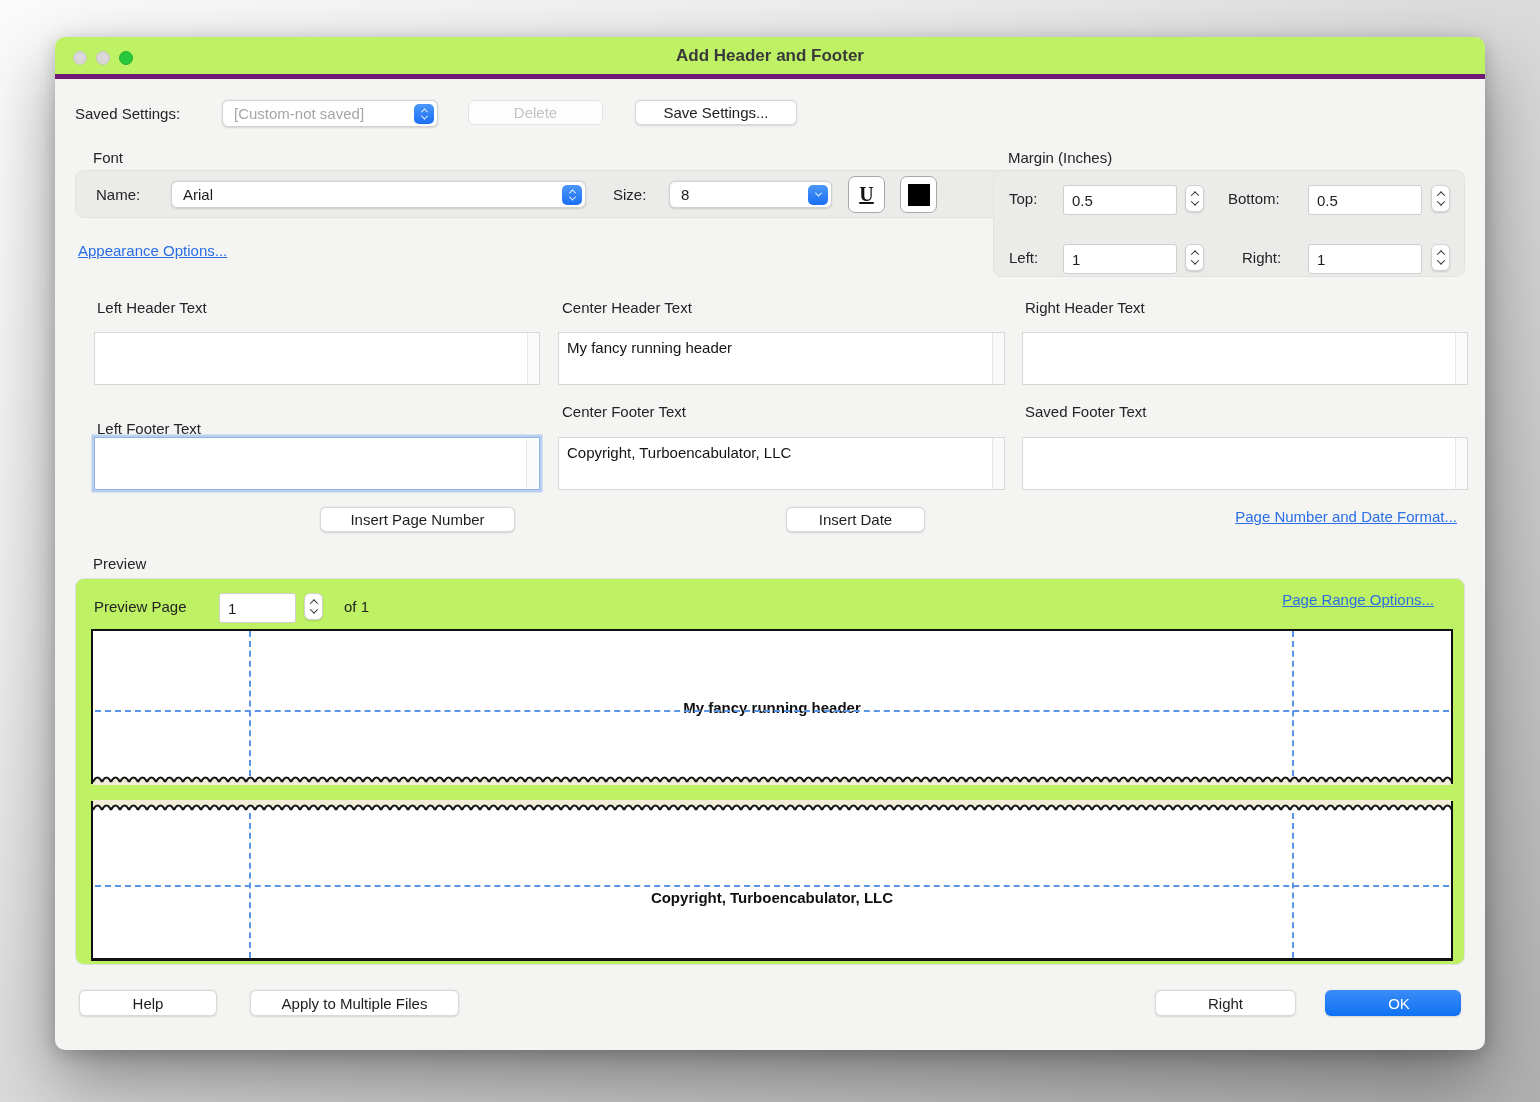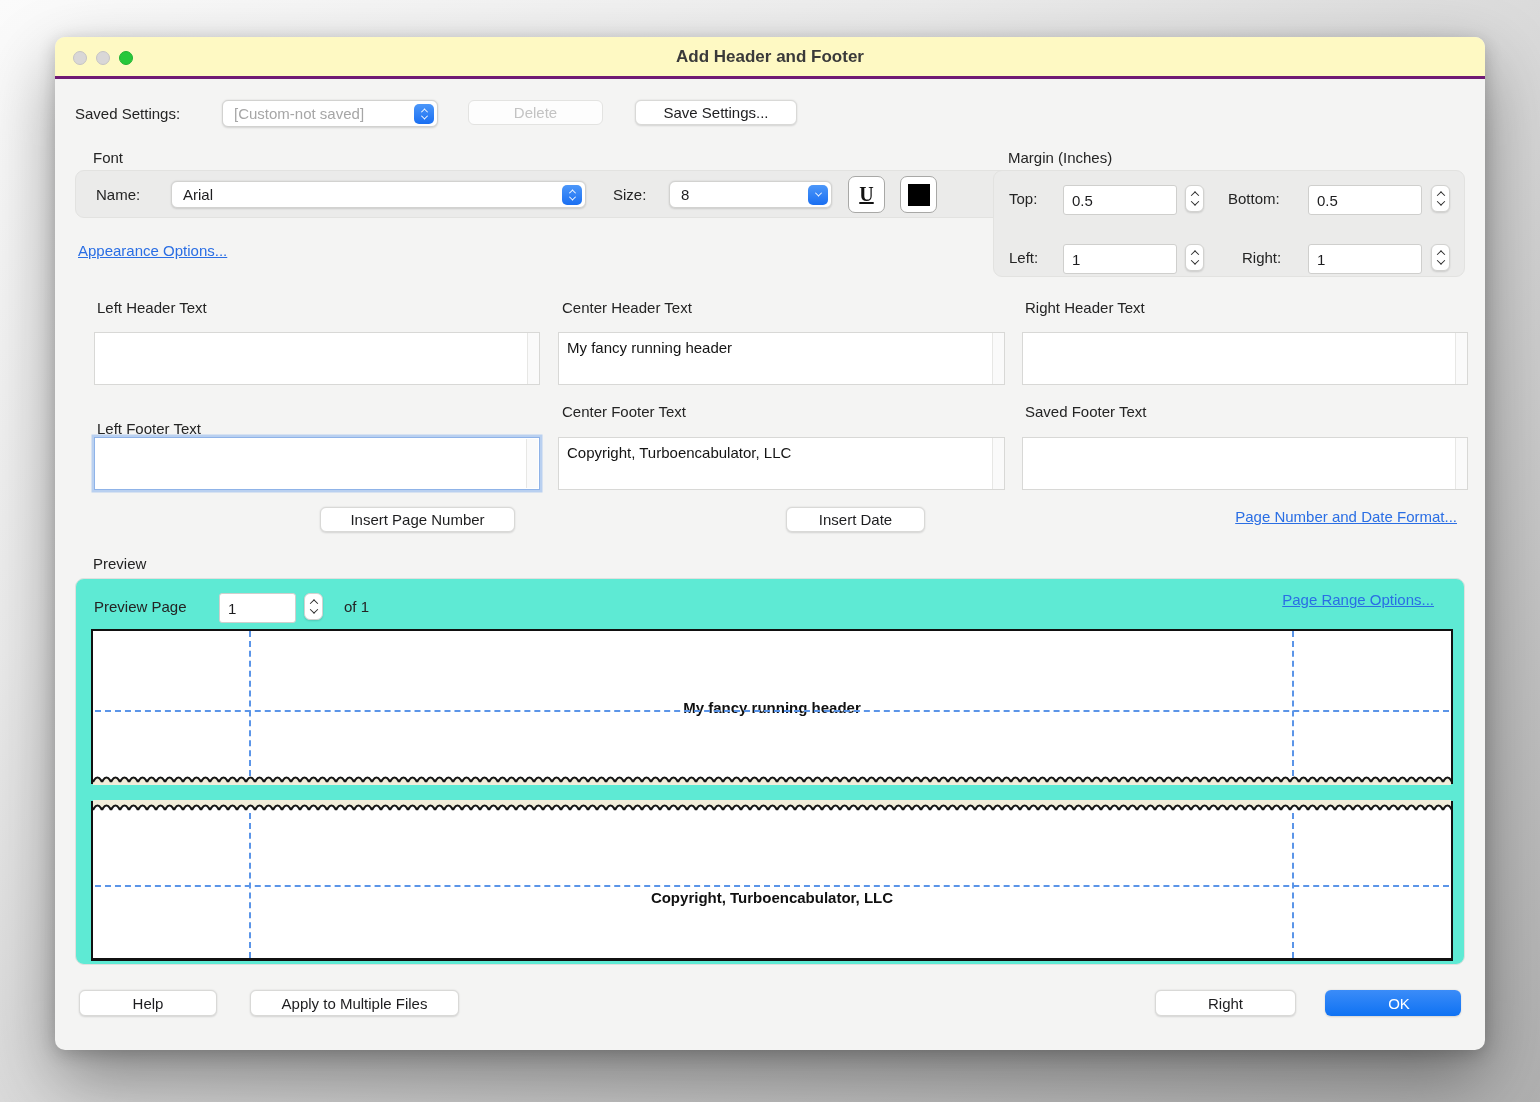--- a/index.html
+++ b/index.html
@@ -8,22 +8,22 @@
     font-family:"Liberation Sans","DejaVu Sans",sans-serif;
     background:linear-gradient(145deg,#fbfbfb 0%,#ececec 30%,#cdcdcd 65%,#b0b0b0 100%);
     position:relative; overflow:hidden; color:#232323;
   }
   .window{
     position:absolute; left:55px; top:37px; width:1430px; height:1013px;
     background:#f4f4f3; border-radius:10px;
     box-shadow:0 30px 70px rgba(0,0,0,.38), 0 4px 18px rgba(0,0,0,.20);
   }
   .titlebar{
-    position:absolute; left:0; top:0; right:0; height:42px; background:#fef9c3;
-    border-radius:10px 10px 0 0; border-bottom:3px solid #701a75;
+    position:absolute; left:0; top:0; right:0; height:42px; background:#bef264;
+    border-radius:10px 10px 0 0; border-bottom:5px solid #701a75;
     display:flex; align-items:center; justify-content:center;
   }
   .title{ font-size:17px; font-weight:bold; color:#3a3a3a; }
   .lights{ position:absolute; left:18px; top:0; height:42px; display:flex; align-items:center; gap:9px; }
   .light{ width:14px; height:14px; border-radius:50%; }
   .light.gray{ background:#d9d7d7; border:1px solid #c6c4c4; }
   .light.green{ background:#27c83b; border:1px solid #22b233; }
 
   .lbl{ font-size:15px; color:#242424; position:absolute; white-space:nowrap; }
   .link{ font-size:15px; color:#2a6ee4; text-decoration:underline; position:absolute; white-space:nowrap; cursor:pointer; }
@@ -72,21 +72,21 @@
 
   .tarea-wrap{ position:absolute; height:53px; }
   .tarea{
     width:100%; height:100%; background:#fff; border:1px solid #d8d8d6; resize:none;
     font-size:15px; font-family:inherit; color:#141414; padding:6px 18px 4px 8px; outline:none; display:block;
   }
   .tarea.focused{ border:1px solid #8fb3e8; box-shadow:0 0 0 2.5px #b9d0f0; }
   .sbtrack{ position:absolute; top:1px; right:1px; bottom:1px; width:12px; background:#fafafa; border-left:1px solid #e7e7e5; }
   .tarea-wrap .sbtrack.infocus{ top:2px; right:2px; bottom:2px; }
 
-  .preview-box{ position:absolute; background:#5eead4; border:1px solid #e0e0de; border-radius:9px; }
+  .preview-box{ position:absolute; background:#bef264; border:1px solid #e0e0de; border-radius:9px; }
   .page{ position:absolute; background:transparent; }
   .half{ position:absolute; left:0; width:100%; background:#fff; border-left:2px solid #111; border-right:2px solid #111; }
   .half.top{ top:0; height:155px; border-top:2px solid #111; }
   .half.bot{ top:172px; height:160px; border-bottom:3px solid #111; }
   .tear{ position:absolute; left:0; width:100%; height:12px; display:block; }
   .tear.bottom{ bottom:-1px; }
   .tear.top{ top:-1px; }
   .vdash{ position:absolute; width:0; border-left:2px dashed #5b95e8; }
   .hdash{ position:absolute; height:0; border-top:2px dashed #5b95e8; left:2px; right:2px; }
   .pv-text{ position:absolute; left:0; width:100%; text-align:center; font-size:15px; font-weight:600; color:#101010; }

